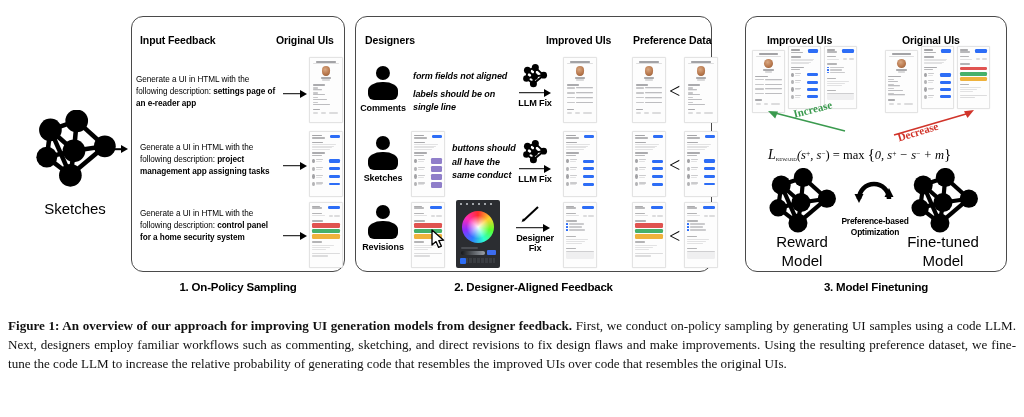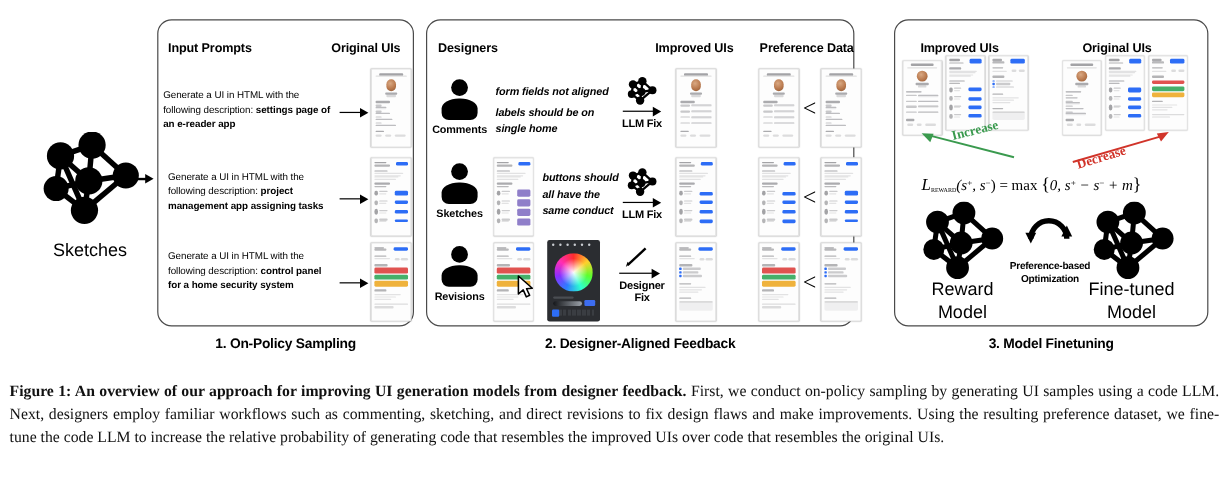--- a/index.html
+++ b/index.html
@@ -200,21 +200,21 @@
   <div class="bigtitle" style="left:10px; top:200px; width:130px;">
     <div>Sketches</div>
   </div>
 
   <div class="arrow" style="left:100px; top:144px; width:28px; height:10px;">
     <div class="shaft" style="width:22px;"></div>
       <div class="head"></div>
   </div>
 
   <div class="panel" style="left:131px; top:16px; width:214px; height:256px;"></div>
-  <div class="col-head" style="left:140px; top:34px;">Input Prompts</div>
+  <div class="col-head" style="left:140px; top:34px;">Input Feedback</div>
   <div class="col-head" style="left:276px; top:34px;">Original UIs</div>
 
   <div class="prompt" style="left:136px; top:74px;">
     <span>Generate a UI in HTML with the following description: </span><b>settings page of an e-reader app</b>
   </div>
   <div class="arrow" style="left:283px; top:89px; width:24px; height:9px;">
     <div class="shaft" style="width:18px;"></div>
       <div class="head"></div>
   </div>
 
@@ -315,21 +315,21 @@
 
   <div class="person" style="left:368px; top:66px; width:30px; height:34px;">
     <div class="head-c"></div>
     <div class="body-c"></div>
   </div>
   <div class="person-label" style="left:358px; top:103px; width:50px;">Comments</div>
   <div class="comment" style="left:413px; top:70px; width:110px;">
     <div>form fields not aligned</div>
     <div style="height:4px;"></div>
     <div>labels should be on</div>
-    <div>single home</div>
+    <div>single line</div>
   </div>
   <div class="nn" style="left:521px; top:64px; width:27px; height:24px;">
     <svg viewBox="0 0 100 86">
       <g stroke="#000" stroke-width="7">
         <line x1="24" y1="22" x2="53" y2="12"></line>
           <line x1="24" y1="22" x2="50" y2="45"></line>
         <line x1="24" y1="22" x2="20" y2="52"></line>
           <line x1="53" y1="12" x2="50" y2="45"></line>
         <line x1="53" y1="12" x2="84" y2="40"></line>
           <line x1="50" y1="45" x2="84" y2="40"></line>

